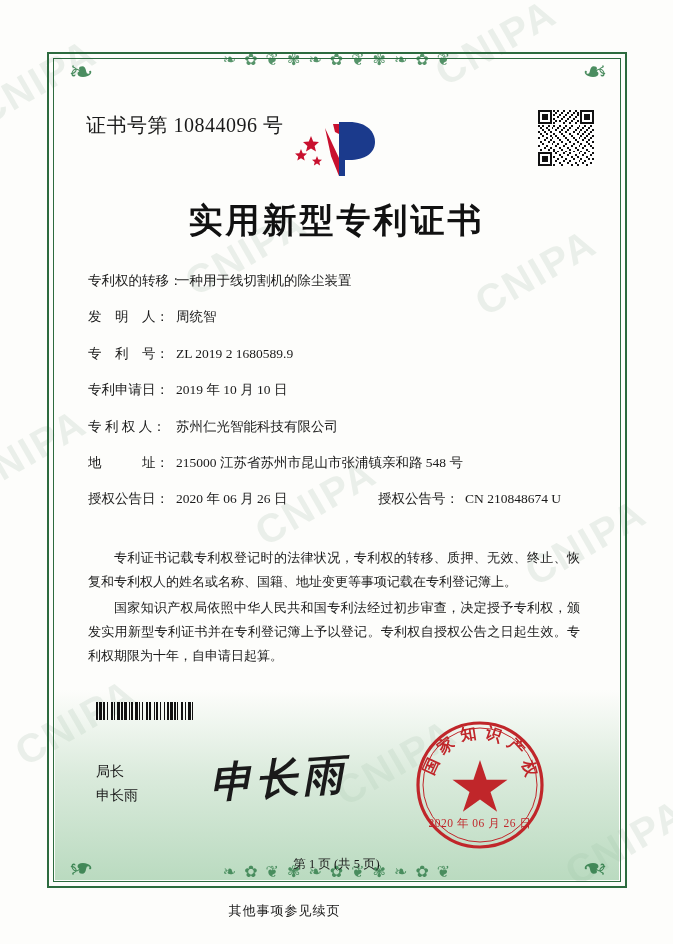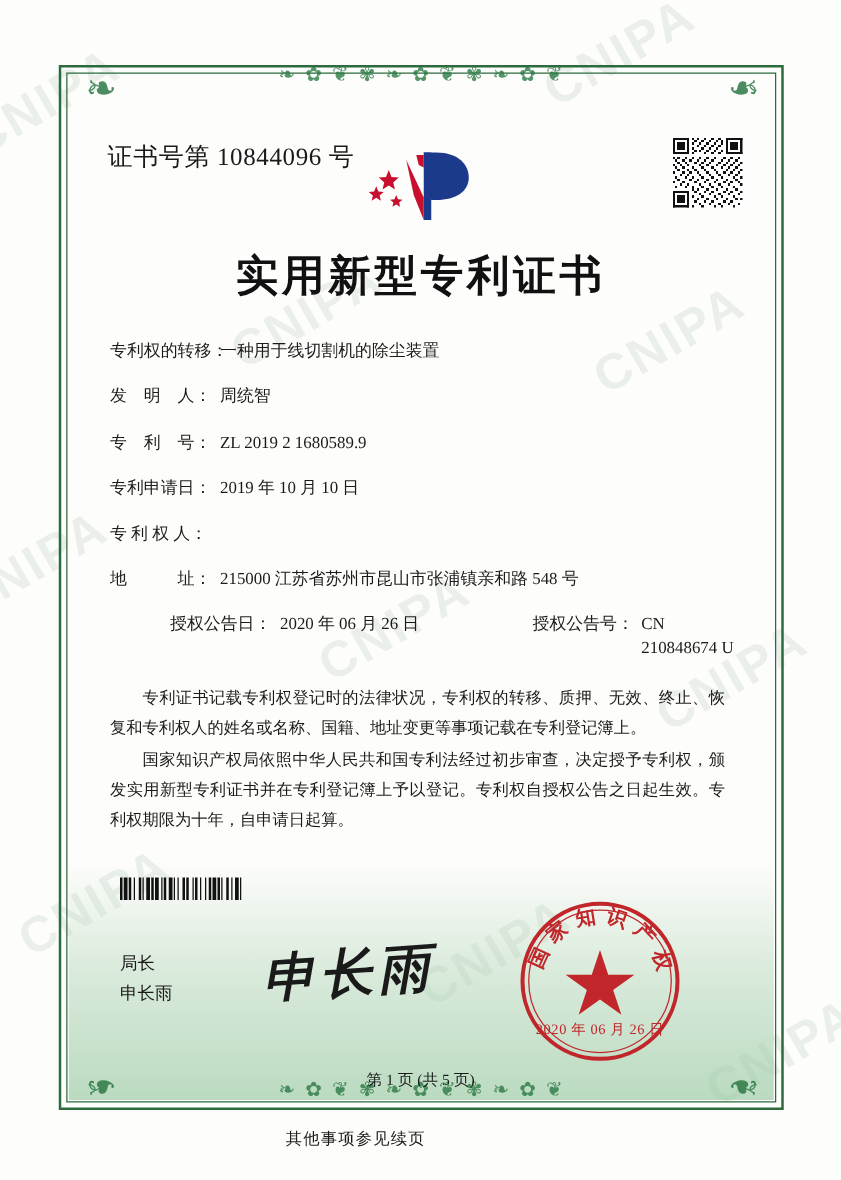--- a/index.html
+++ b/index.html
@@ -174,21 +174,21 @@
   }
   .val {
     flex: 1 1 auto;
   }
   .row-two {
     display: flex;
     align-items: baseline;
     margin-bottom: 8px;
     line-height: 1.4;
   }
-  .two-left { width: 290px; flex: 0 0 290px; display:flex;margin-left:48px; }
+  .two-left { width: 290px; flex: 0 0 290px; display:flex; }
   .two-right { display: flex; }
   .lbl-s { width: 88px; flex: 0 0 88px; white-space: pre; }
   .lbl-s2 { flex: 0 0 auto; margin-right: 6px; white-space: pre; }
 
   
   .paras {
     position: absolute;
     left: 88px;
     top: 546px;
     width: 492px;
@@ -539,20 +539,21 @@
     <div class="row">
       <span class="lbl">专　利　号：</span>
       <span class="val">ZL 2019 2 1680589.9</span>
     </div>
     <div class="row">
       <span class="lbl">专利申请日：</span>
       <span class="val">2019 年 10 月 10 日</span>
     </div>
     <div class="row">
       <span class="lbl">专 利 权 人：</span>
+      <span class="val">苏州仁光智能科技有限公司</span>
     </div>
     <div class="row">
       <span class="lbl">地　　　址：</span>
       <span class="val">215000 江苏省苏州市昆山市张浦镇亲和路 548 号</span>
     </div>
     <div class="row-two">
       <span class="two-left">
         <span class="lbl-s">授权公告日：</span>
         <span>2020 年 06 月 26 日</span>
       </span>

